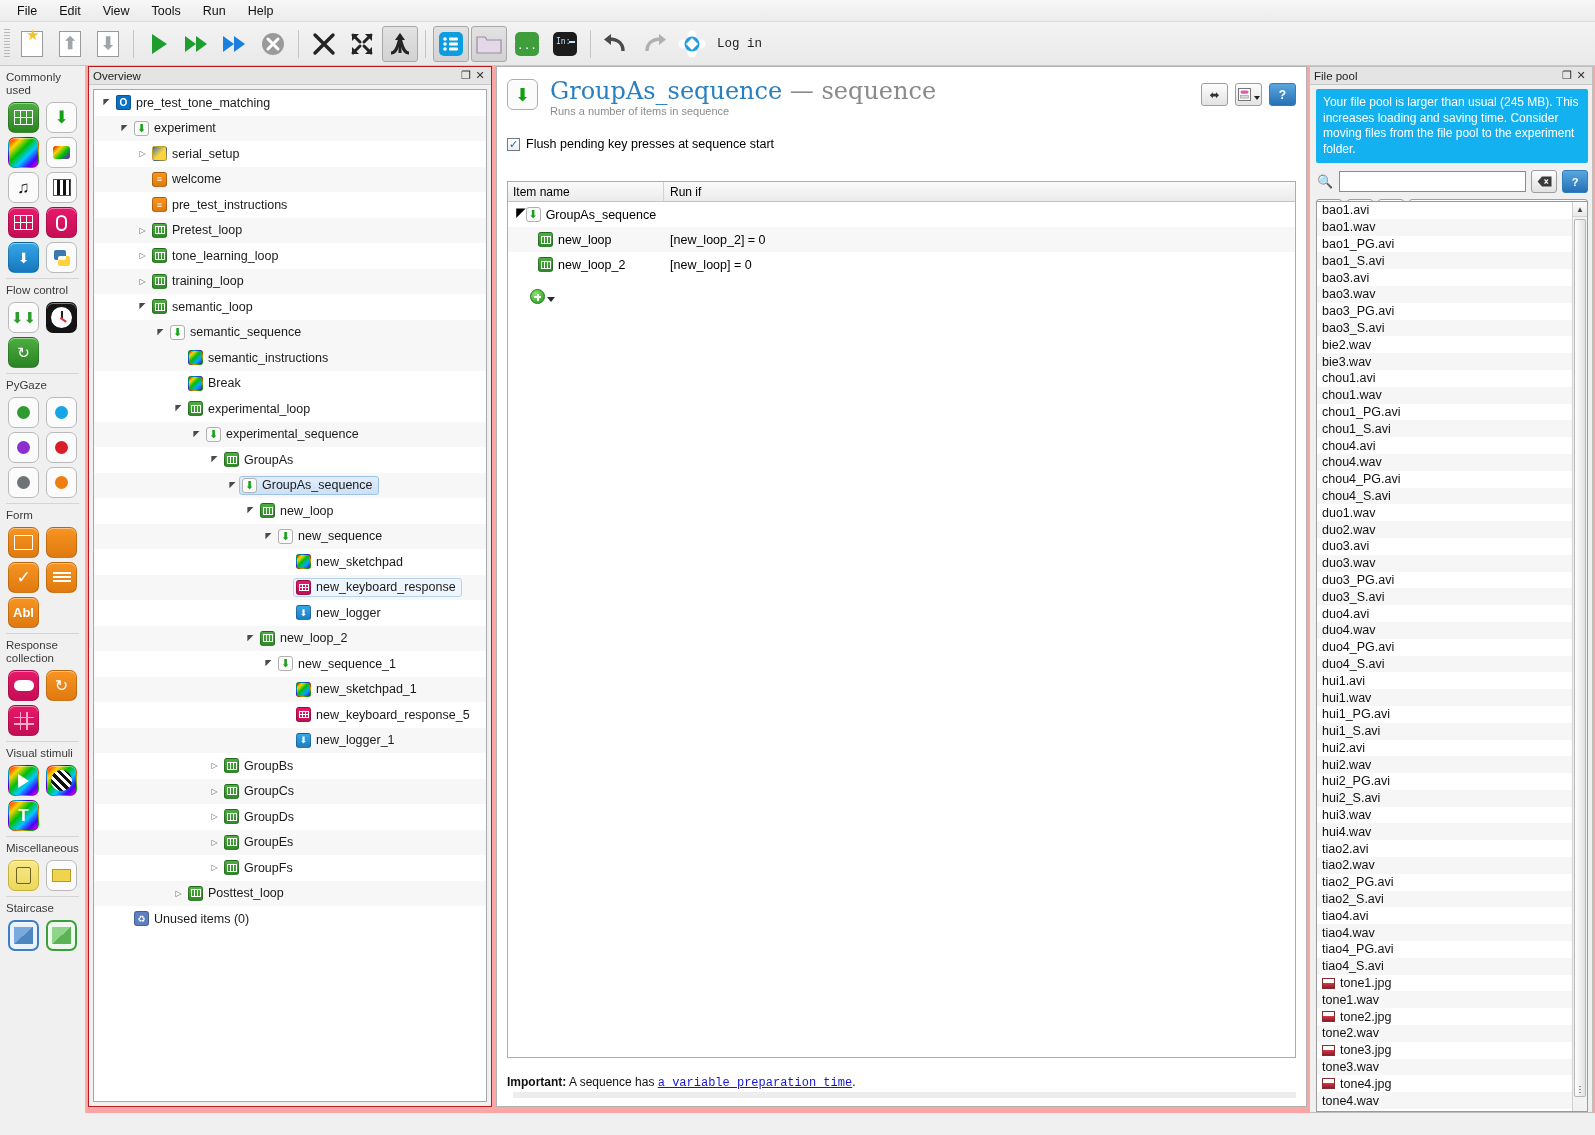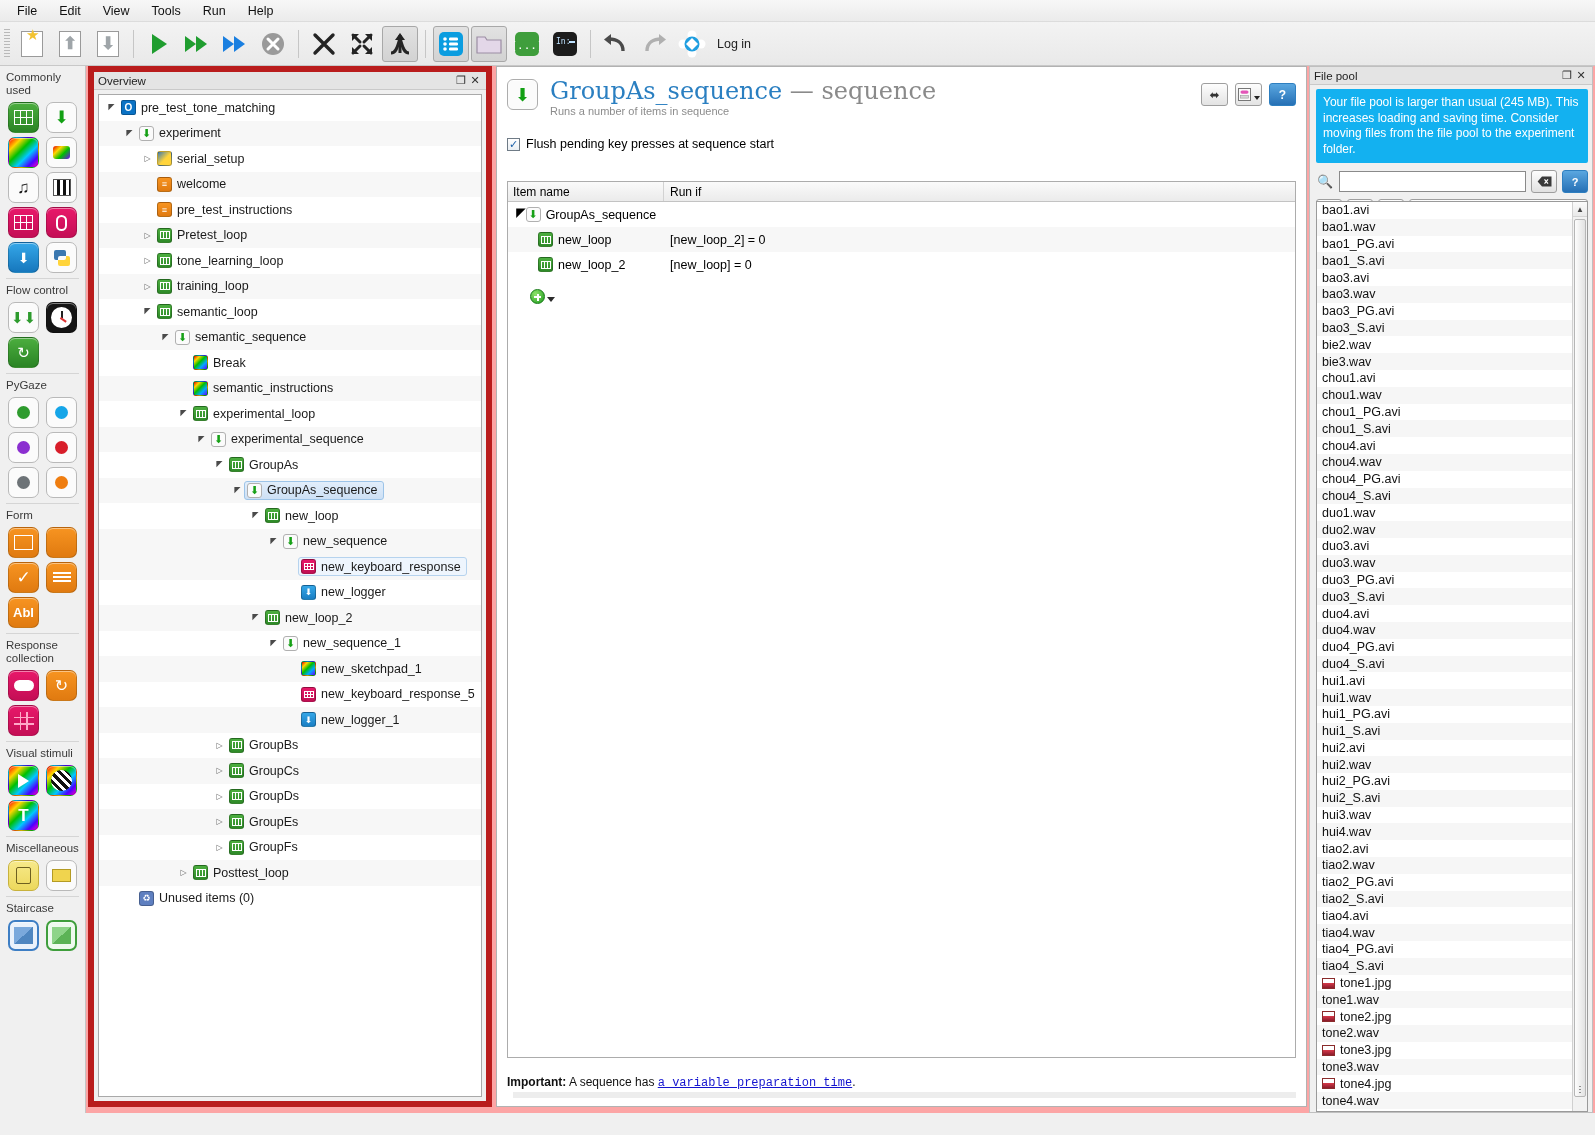--- a/index.html
+++ b/index.html
@@ -41,21 +41,21 @@
     background-image: repeating-linear-gradient(to bottom,#b9b9b9 0 1px,transparent 1px 3px);
   }
   .tb-btn {
     width: 36px; height: 36px; margin: 0 1px;
     display: flex; align-items: center; justify-content: center;
     border: 1px solid transparent; border-radius: 3px;
     cursor: default; position: relative;
   }
   .tb-btn.checked { border-color: #a8a8a8; background: linear-gradient(to bottom,#e2e2e2,#d2d2d2); }
   .tb-sep { width: 1px; height: 28px; background: #c6c6c6; margin: 0 6px; }
-  .tb-login { font-size: 12.5px; margin-left: 6px; color:#222;}
+  .tb-login { font-size: 12.5px; margin-left: 6px; color:#222;font-family:Liberation Mono, monospace;}
   .doc-ico {
     width: 22px; height: 26px; background: #fff; border: 1px solid #9a9a9a;
     position: relative;
   }
   .doc-ico::after{
     content:""; position:absolute; right:-3px; top:-4px;
     width:0;height:0;
   }
   .star {
     position:absolute; top:-4px; left:4px; width:14px; height:14px;
@@ -91,21 +91,21 @@
       linear-gradient(to right,transparent 32%, #fff 32%, #fff 36%, transparent 36%, transparent 64%, #fff 64%, #fff 68%, transparent 68%),
       linear-gradient(to bottom,transparent 46%, #fff 46%, #fff 54%, transparent 54%);
   }
   .rainbow { background: linear-gradient(135deg,#ff0000,#ffd400 22%,#00c000 42%,#00c8ff 62%,#4b00ff 82%,#ff00c8); }
   .dn-arrow { color:#12a013; font-size:17px; }
 
   
   #overview {
     position:absolute; left:88px; top:66px; width:404px; bottom:6px;
     background:#f0f0f0;
-    border:6px solid #b91c1c;
+    border:1px solid #b91c1c;
   }
   .dock-title {
     height:18px; background:#e4e4e4; border-bottom:1px solid #c9c9c9;
     display:flex; align-items:center; padding:0 4px; font-size:11.5px; color:#222;
   }
   .dock-title .t { flex:1; }
   .dock-btn { width:14px;height:14px;display:flex;align-items:center;justify-content:center;
               font-size:11px;color:#333;cursor:default; }
   #tree-wrap {
     position:absolute; left:4px; right:4px; top:22px; bottom:4px;
@@ -664,34 +664,34 @@
             </span>
           </div>
           <div class="trow alt">
             <span style="display: inline-block; width: 60px;"></span>
             <span class="exp" style="transform: rotate(180deg); color: rgb(74, 74, 74);">◢</span>
             <span class="titem">
               <span class="tico seq">⬇</span>
               <span>semantic_sequence</span>
             </span>
           </div>
-          <div class="trow">
+          <div class="trow alt">
             <span style="display: inline-block; width: 78px;"></span>
             <span class="exp"></span>
             <span class="titem">
               <span class="tico sketch"></span>
-              <span>Break</span>
-            </span>
-          </div>
-          <div class="trow alt">
+              <span>semantic_instructions</span>
+            </span>
+          </div>
+          <div class="trow">
             <span style="display: inline-block; width: 78px;"></span>
             <span class="exp"></span>
             <span class="titem">
               <span class="tico sketch"></span>
-              <span>semantic_instructions</span>
+              <span>Break</span>
             </span>
           </div>
           <div class="trow">
             <span style="display: inline-block; width: 78px;"></span>
             <span class="exp" style="transform: rotate(180deg); color: rgb(74, 74, 74);">◢</span>
             <span class="titem">
               <span class="tico loop">
                 <span class="g"></span>
               </span>
               <span>experimental_loop</span>
@@ -732,20 +732,28 @@
               </span>
               <span>new_loop</span>
             </span>
           </div>
           <div class="trow alt">
             <span style="display: inline-block; width: 168px;"></span>
             <span class="exp" style="transform: rotate(180deg); color: rgb(74, 74, 74);">◢</span>
             <span class="titem">
               <span class="tico seq">⬇</span>
               <span>new_sequence</span>
+            </span>
+          </div>
+          <div class="trow">
+            <span style="display: inline-block; width: 186px;"></span>
+            <span class="exp"></span>
+            <span class="titem">
+              <span class="tico sketch"></span>
+              <span>new_sketchpad</span>
             </span>
           </div>
           <div class="trow alt">
             <span style="display: inline-block; width: 186px;"></span>
             <span class="exp"></span>
             <span class="titem sel2">
               <span class="tico kbd">
                 <span class="g"></span>
               </span>
               <span>new_keyboard_response</span>

